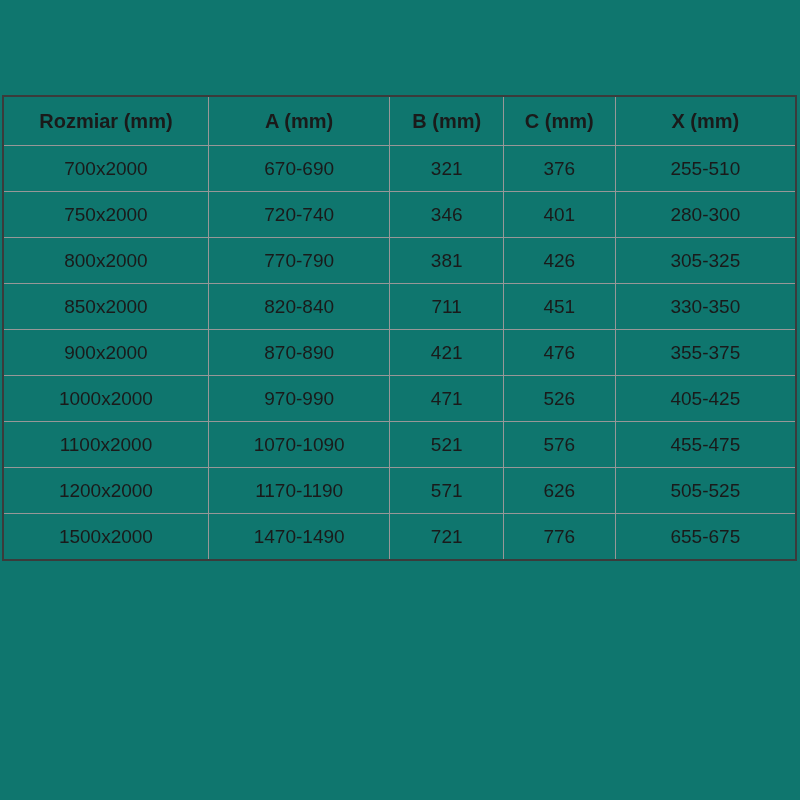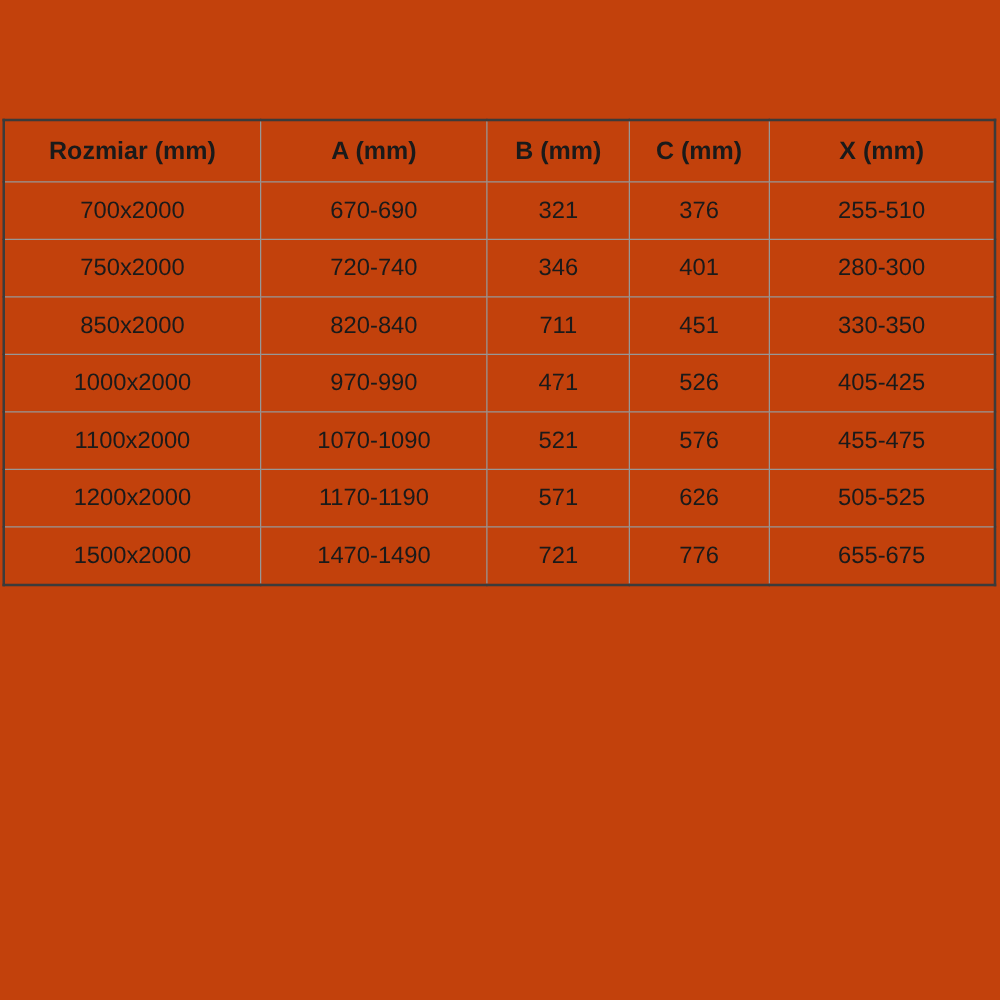--- a/index.html
+++ b/index.html
@@ -7,21 +7,21 @@
     padding: 0;
     width: 800px;
     height: 800px;
     background: #ffffff;
     font-family: "Liberation Sans", sans-serif;
   }
   .page {
     position: relative;
     width: 800px;
     height: 800px;
-    background: #c2410c;
+    background: #0f766e;
     overflow: hidden;
   }
   .table-wrap {
     position: absolute;
     left: 2px;
     top: 95px;
     width: 795px;
   }
   table.size-table {
     width: 100%;
@@ -82,25 +82,39 @@
             <td>255-510</td>
           </tr>
           <tr>
             <td>750x2000</td>
             <td>720-740</td>
             <td>346</td>
             <td>401</td>
             <td>280-300</td>
           </tr>
           <tr>
+            <td>800x2000</td>
+            <td>770-790</td>
+            <td>381</td>
+            <td>426</td>
+            <td>305-325</td>
+          </tr>
+          <tr>
             <td>850x2000</td>
             <td>820-840</td>
             <td>711</td>
             <td>451</td>
             <td>330-350</td>
+          </tr>
+          <tr>
+            <td>900x2000</td>
+            <td>870-890</td>
+            <td>421</td>
+            <td>476</td>
+            <td>355-375</td>
           </tr>
           <tr>
             <td>1000x2000</td>
             <td>970-990</td>
             <td>471</td>
             <td>526</td>
             <td>405-425</td>
           </tr>
           <tr>
             <td>1100x2000</td>

